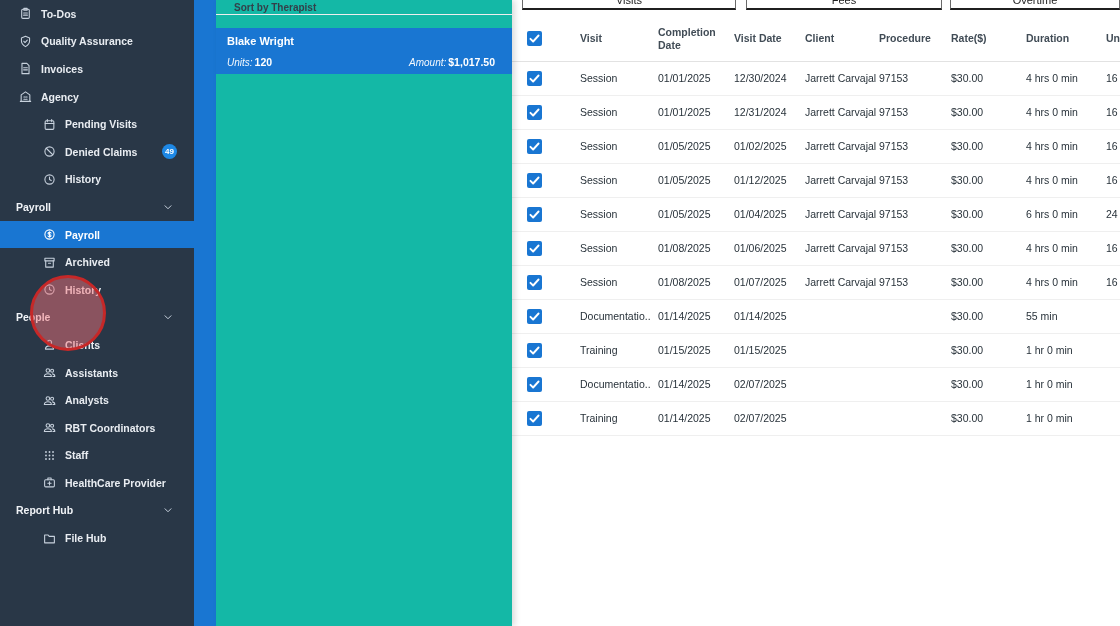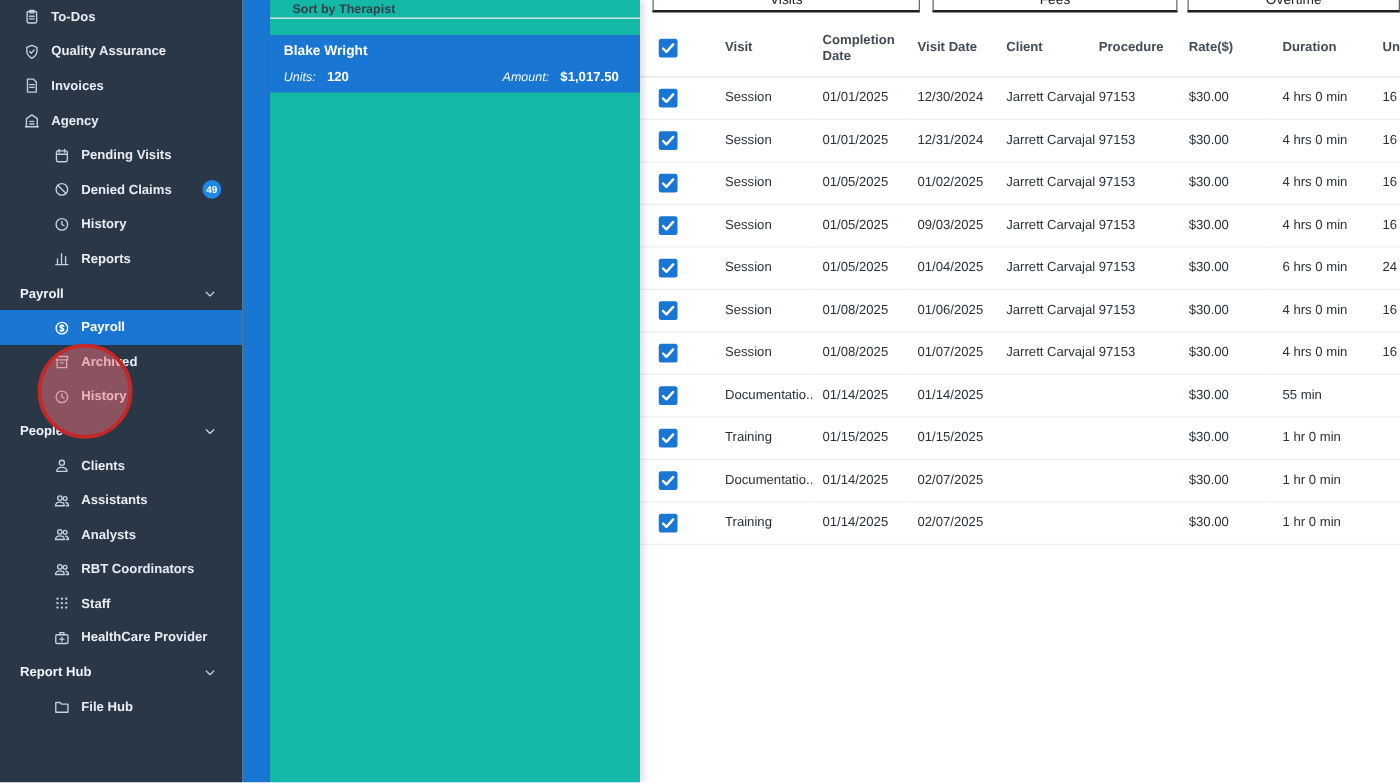--- a/index.html
+++ b/index.html
@@ -25,21 +25,21 @@
   
   .accent-strip{width:22px;min-width:22px;background:#1976d2}
 
   
   .panel{width:296px;min-width:296px;background:#14b8a6;position:relative;z-index:2;box-shadow:3px 0 6px rgba(0,0,0,.14)}
   .panel-header{height:15px;padding:2px 0 0 18px;font-size:10px;font-weight:700;color:#33404a;border-bottom:1px solid #eee;cursor:pointer}
   .therapist-card{margin-top:13px;height:46px;background:#1976d2;color:#fff;padding:7px 17px 0 11px;cursor:pointer}
   .tc-name{font-size:11px;font-weight:700}
   .tc-row{display:flex;justify-content:space-between;align-items:baseline;margin-top:5px}
   .lbl{font-style:italic;font-size:10px;opacity:.95}
-  .val{font-size:10.5px;font-weight:700;margin-left:9px}
+  .val{font-size:10.5px;font-weight:700;margin-left:2px}
 
   
   .main{flex:1;position:relative;overflow:hidden;background:#fff}
   .group-tabs{position:absolute;top:-7px;left:0;right:0;height:17px}
   .group-seg{position:absolute;height:17px;border-bottom:2px solid #1f1f1f;border-left:1px solid #6a6a6a;border-right:1px solid #6a6a6a;text-align:center;font-size:11px;font-weight:500;color:#222;line-height:15px;cursor:pointer}
   .seg-visits{left:10px;width:214px}
   .seg-fees{left:234px;width:196px}
   .seg-overtime{left:438px;width:170px}
 
   table.vt{margin-top:17px;border-collapse:collapse;table-layout:fixed;width:644px}
@@ -124,28 +124,20 @@
     </div>
     <div class="nav-item sub">
       <span class="icon">
         <svg viewBox="0 0 24 24" fill="none" stroke="currentColor" stroke-width="2" stroke-linecap="round" stroke-linejoin="round">
           <circle cx="12" cy="12" r="8.5"></circle>
           <path d="M12 7.5V12l3.2 2"></path>
         </svg>
       </span>
       <span>History</span>
     </div>
-    <div class="nav-item sub">
-      <span class="icon">
-        <svg viewBox="0 0 24 24" fill="none" stroke="currentColor" stroke-width="2" stroke-linecap="round" stroke-linejoin="round">
-          <path d="M5.5 20v-7M11.5 20V5.5M17.5 20v-10M3 21.5h18"></path>
-        </svg>
-      </span>
-      <span>Reports</span>
-    </div>
     <div class="nav-section">
       <span>Payroll</span>
       <span class="chev icon">
         <svg viewBox="0 0 24 24" fill="none" stroke="currentColor" stroke-width="2" stroke-linecap="round" stroke-linejoin="round">
           <path d="M6 9.5l6 6 6-6"></path>
         </svg>
       </span>
     </div>
     <div class="nav-item sub selected">
       <span class="icon">
@@ -345,21 +337,21 @@
           <td>$30.00</td>
           <td>4 hrs 0 min</td>
           <td>16</td>
         </tr>
         <tr>
           <td><span class="checkbox"><svg viewBox="0 0 24 24">
                 <path d="M5.5 12.5l4.3 4.3 8.7-9.6" fill="none" stroke="#fff" stroke-width="3" stroke-linecap="round" stroke-linejoin="round"></path>
               </svg></span></td>
           <td>Session</td>
           <td>01/05/2025</td>
-          <td>09/03/2025</td>
+          <td>01/12/2025</td>
           <td>Jarrett Carvajal</td>
           <td>97153</td>
           <td>$30.00</td>
           <td>4 hrs 0 min</td>
           <td>16</td>
         </tr>
         <tr>
           <td><span class="checkbox"><svg viewBox="0 0 24 24">
                 <path d="M5.5 12.5l4.3 4.3 8.7-9.6" fill="none" stroke="#fff" stroke-width="3" stroke-linecap="round" stroke-linejoin="round"></path>
               </svg></span></td>

